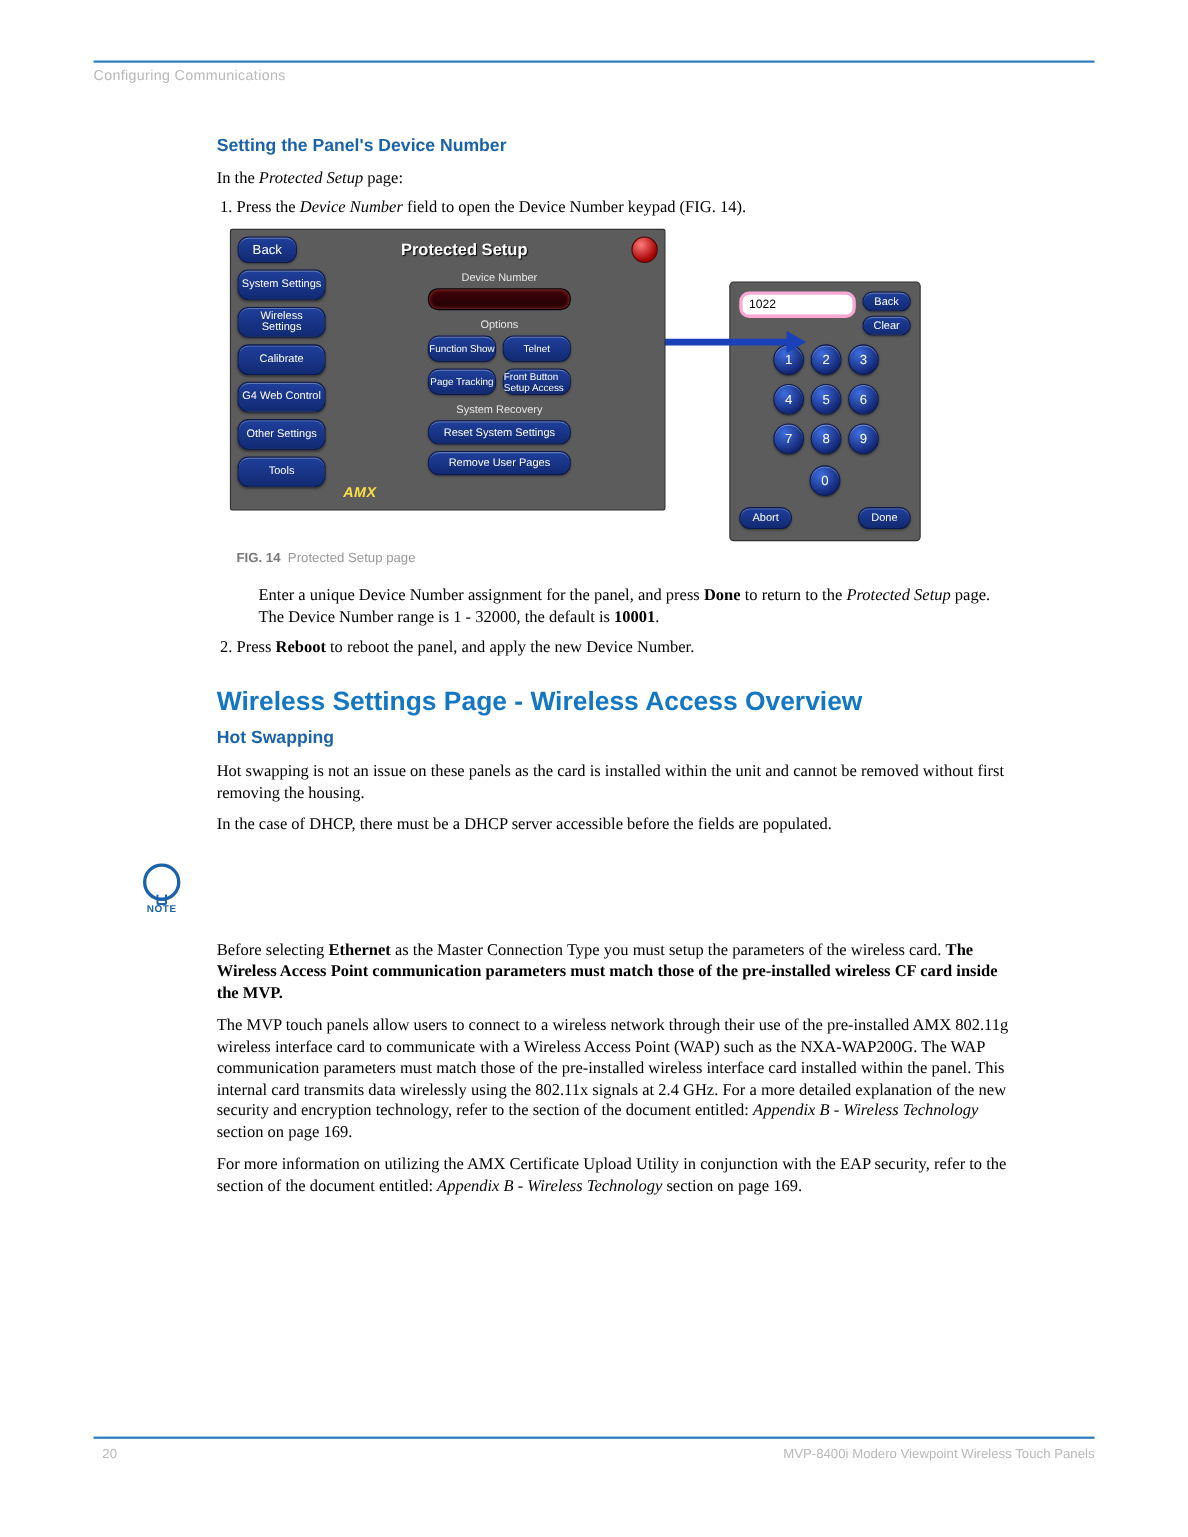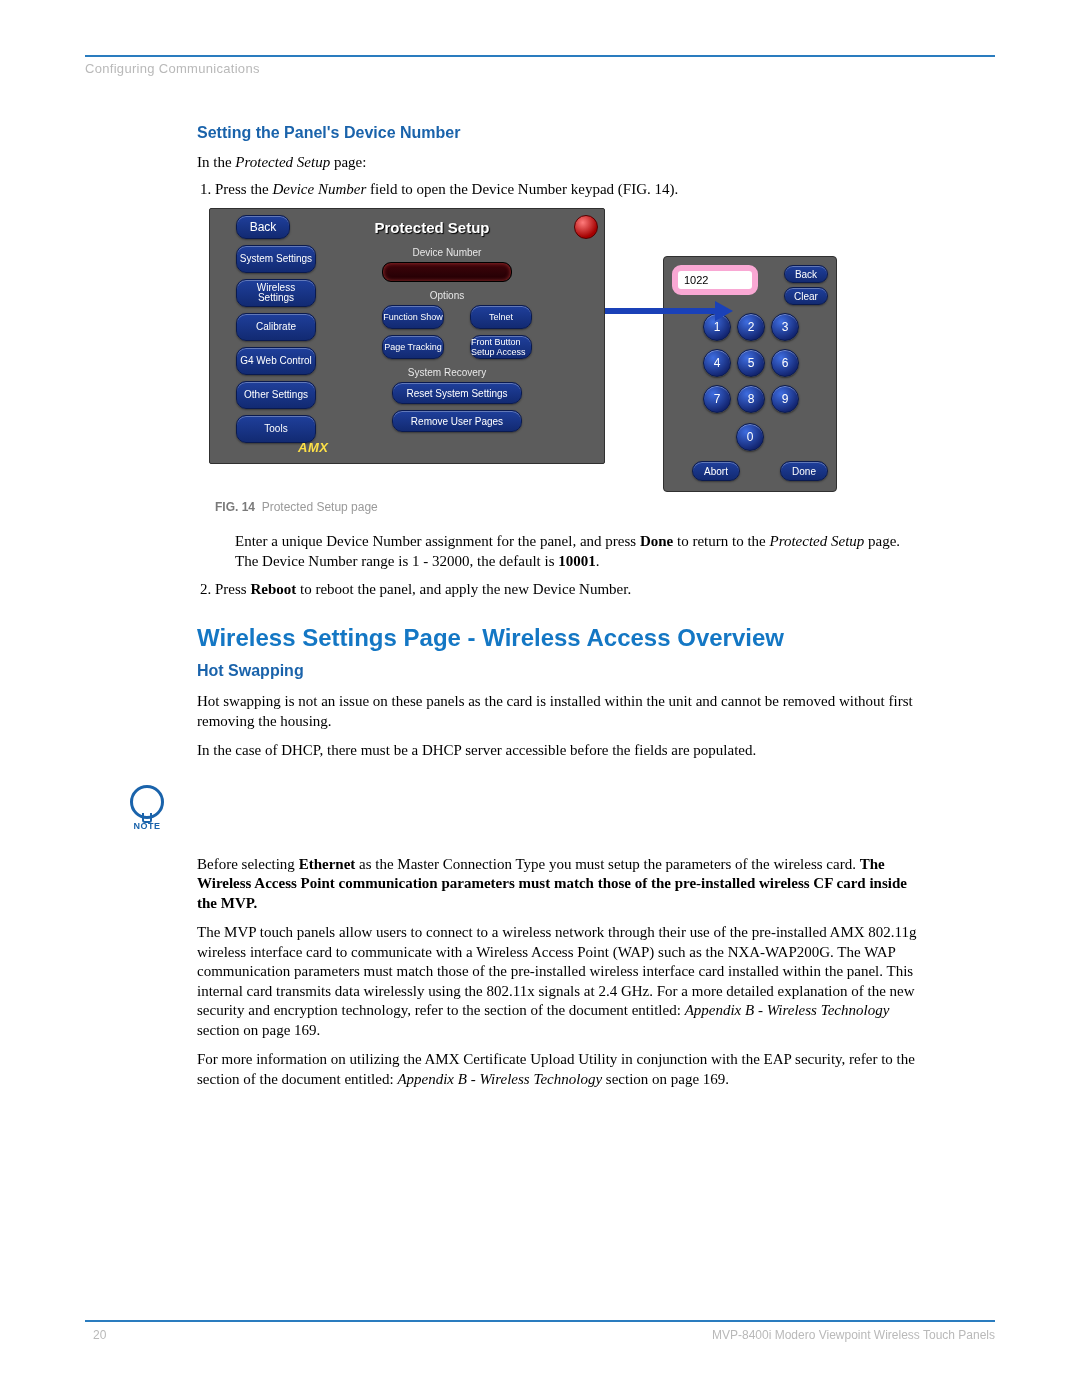--- a/index.html
+++ b/index.html
@@ -63,37 +63,36 @@
   }
   .pill {
     background: linear-gradient(#1f3f9b,#122a72);
     border: 1px solid #0a1a4f;
     border-radius: 10px;
     color: #fff;
     font-family: Arial, sans-serif;
     font-size: 11px;
     display:flex; align-items:center; justify-content:center;
     box-shadow: inset 0 1px 0 rgba(255,255,255,.3), 0 1px 2px rgba(0,0,0,.4);
-    margin-left: 20px;
   }
   .pm-back { width:52px; height:22px; font-size:12px; }
   .pm-title {
     flex:1;
     color:#fff;
     font-family: Arial, sans-serif;
     font-size:15px; font-weight:600;
     text-align:center;
     text-shadow: 1px 1px 1px #000;
   }
   .led {
     width:22px; height:22px; border-radius:50%;
     background: radial-gradient(circle at 35% 30%, #ff7b7b, #a40000 70%);
     border:1px solid #550000;
   }
-  .pm-body { display:flex; gap:6px; }
+  .pm-body { display:flex; gap:20px; }
   .pm-side { width:74px; display:flex; flex-direction:column; gap:6px; }
   .pm-side .pill { width:100%; height:26px; font-size:10px; line-height:1.05; text-align:center; padding:0 2px; }
   .pm-center { flex:1; display:flex; flex-direction:column; gap:2px; }
   .grp-label {
     color:#e8e8e8;
     font-family: Arial, sans-serif;
     font-size:10px;
     text-align:center;
     padding:2px 0;
   }
@@ -128,21 +127,21 @@
     background: #5c5c5c;
     border: 1px solid #303030;
     border-radius:4px;
     padding: 8px 8px 10px;
     margin-top: 48px;
   }
   .kp-top { display:flex; gap:6px; margin-bottom:6px; }
   .kp-display {
     flex:1; height:18px;
     border-radius:9px;
-    background:#fff; border:6px solid #f9a8d4;
+    background:#fff; border:3px solid #f9a8d4;
     font-family: Arial, sans-serif; font-size:11px;
     display:flex; align-items:center; padding-left:6px;
   }
   .kp-side { display:flex; flex-direction:column; gap:4px; }
   .kp-side .pill { width:42px; height:16px; font-size:10px; }
   .kp-grid {
     display:grid; grid-template-columns: repeat(3, 26px); gap:8px;
     justify-content:center; margin: 8px auto 10px;
   }
   .key {
@@ -192,21 +191,21 @@
   }
   .bulb::after {
     content:""; position:absolute; bottom:-7px; left:9px;
     width:6px; height:8px; border:2px solid #1a63ab; border-top:none;
     border-radius:0 0 3px 3px;
   }
   .note-label { font-family: Arial,sans-serif; font-size:9px; font-weight:700; color:#1a63ab; letter-spacing:.5px; }
   .note-text { font-style:italic; line-height:1.35; font-size:14px; flex:1; }
   .footer {
     position:absolute;
-    bottom:55px;
+    bottom:69px;
     left:85px;
     right:85px;
     border-top: 2px solid #2a7cbf;
     padding-top:6px;
     display:flex;
     justify-content:space-between;
     font-family: Arial, sans-serif;
     color:#b9b9b9;
     font-size:12px;
   }

